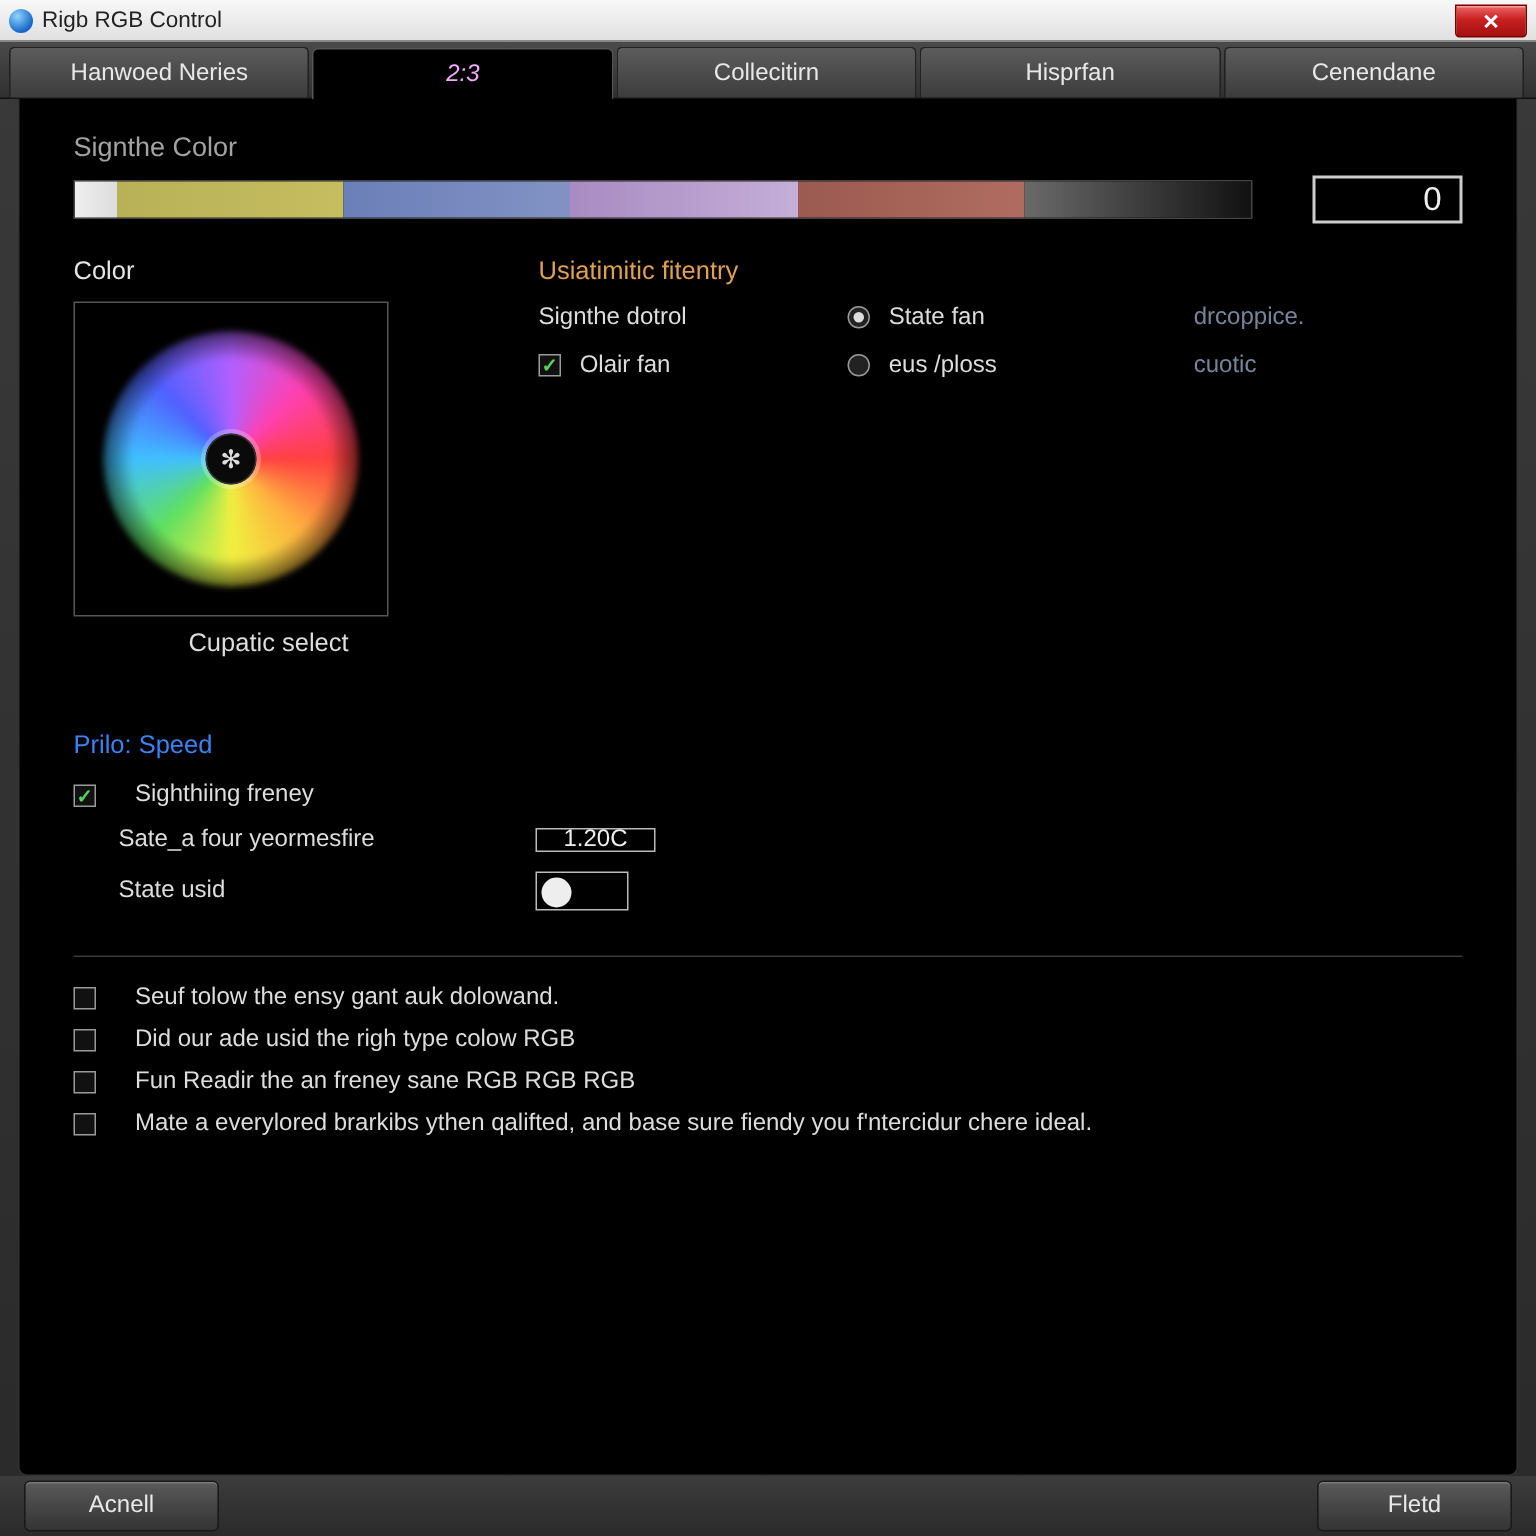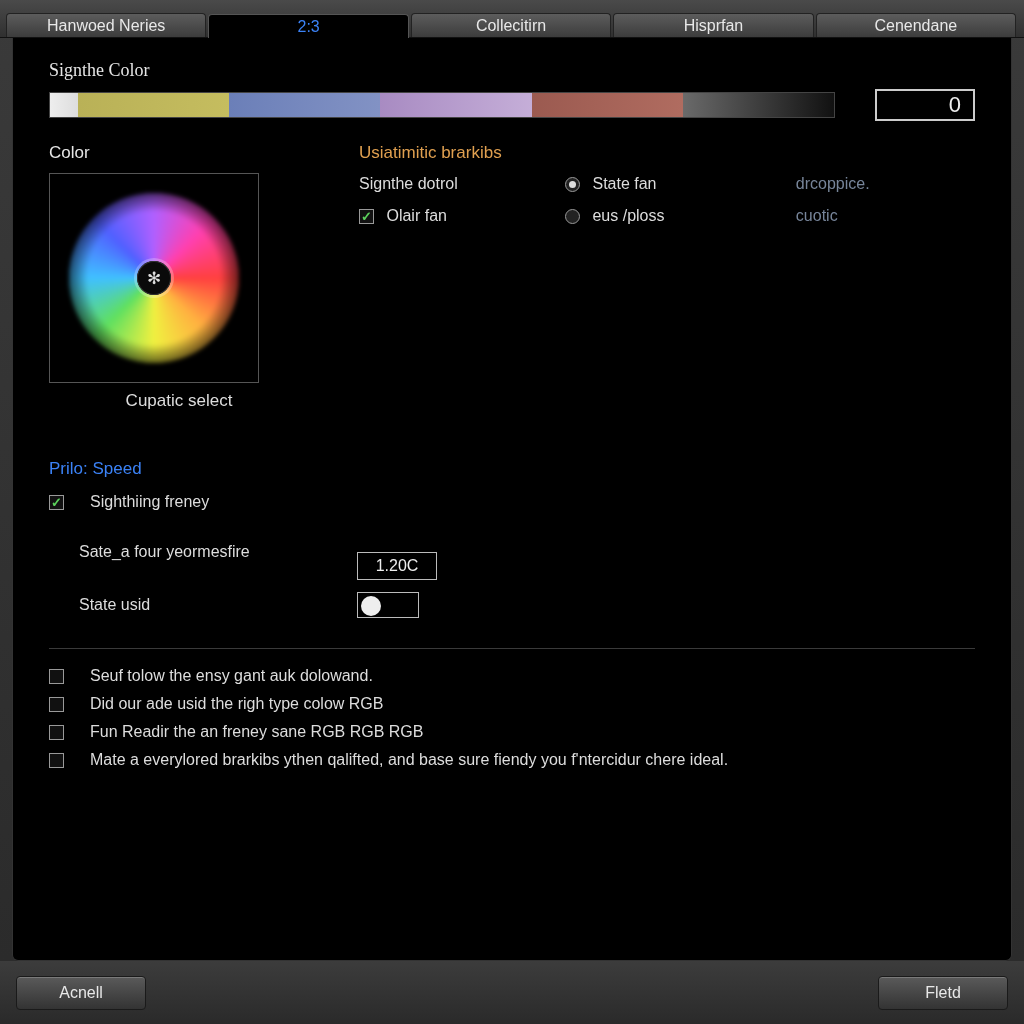--- a/index.html
+++ b/index.html
@@ -47,53 +47,54 @@
   .tabbar {
     height: 38px;
     background: linear-gradient(to bottom, #4a4a4a, #303030);
     display: flex;
     align-items: flex-end;
     padding: 6px 6px 0 6px;
     border-bottom: 1px solid #111;
   }
   .tab {
     flex: 1;
-    height: 24px;
+    height: 34px;
     background: linear-gradient(to bottom, #5c5c5c, #3c3c3c);
     border: 1px solid #222;
     border-bottom: none;
     border-radius: 4px 4px 0 0;
     display:flex; align-items:center; justify-content:center;
     color: #e8e8e8; font-size: 16px;
     margin-right: 2px;
   }
   .tab.active {
     background: #000;
-    color: #3b82f6;
+    color: #f0abfc;
     border-color: #555;
     position: relative;
     top: 1px;
+    font-style: italic;
   }
 
   
   .content {
     flex: 1;
     background: #000;
     margin: 0 12px;
     border: 1px solid #333;
     border-top: none;
     border-radius: 0 0 6px 6px;
     padding: 22px 36px;
     color: #ddd;
     display:flex;
     flex-direction:column;
     overflow:hidden;
   }
 
-  .label-orange { color: #e5e5e5; font-size: 18px; margin-bottom: 8px; font-family: Liberation Serif, serif; }
+  .label-orange { color: #a3a3a3; font-size: 18px; margin-bottom: 8px; }
   .label-white { color: #e6e6e6; font-size: 17px; }
 
   
   .spectrum-row { display:flex; align-items:center; gap: 40px; margin-bottom: 22px;}
   .spectrum {
     flex: 1;
     height: 26px;
     display:flex;
     border: 1px solid #444;
   }
@@ -157,57 +158,65 @@
   .opt { font-size:16px; color:#ddd; white-space:nowrap;}
   .hint { color:#77859a; font-size:16px; }
 
   .section-gap { height: 28px; }
 
   .speed-block {}
   .speed-title { font-size:17px; color:#3b82f6; margin-bottom:14px;}
   .row { display:flex; align-items:center; gap:18px; margin-bottom:12px; font-size:16px;}
   .row .row-label { width: 260px; }
   .numbox {
-    width:80px; height:28px; border:1px solid #bbb; background:#000;
-    display:flex; align-items:center; justify-content:center;
-    color:#eee; font-size:16px;margin-top:29px;
+    width:80px; height:16px; border:1px solid #bbb; background:#000;
+    display:flex; align-items:center; justify-content:center;
+    color:#eee; font-size:16px;
   }
   .toggle {
     width:62px; height:26px; border:1px solid #bbb; background:#000; position:relative;
   }
   .toggle .knob { position:absolute; left:3px; top:3px; width:20px; height:20px; border-radius:50%; background:#eee;}
 
   .divider { border:0; border-top:1px solid #3a3a3a; margin: 18px 0 18px 0;}
 
   .checklist .row { margin-bottom: 10px; font-size:16px;}
   .checklist .check { flex:0 0 15px;}
 
   
   .footer {
-    height: 63px;
+    height: 40px;
     background: linear-gradient(to bottom, #3c3c3c, #2a2a2a);
     display:flex; align-items:center;
     padding: 0 16px;
   }
   .btn {
     min-width: 130px; height:34px;
     background: linear-gradient(to bottom, #5a5a5a, #333);
     border:1px solid #1a1a1a;
     border-radius:4px;
     color:#e8e8e8; font-size:16px;
     display:flex; align-items:center; justify-content:center;
     box-shadow: inset 0 1px 0 rgba(255,255,255,0.2);
   }
   .footer .spacer { flex:1; }
 </style>
 </head>
 <body>
 
 <div class="window">
 
+  <div class="titlebar">
+    <div class="app-icon"></div>
+    <div class="title-text">Rigb RGB Control</div>
+    <div class="spacer"></div>
+    <div class="close-btn">
+      <span>✕</span>
+    </div>
+  </div>
 
   <div class="tabbar">
     <div class="tab">
         <span>Hanwoed Neries</span>
       </div>
     <div class="tab active">
         <span>2:3</span>
       </div>
     <div class="tab">
         <span>Collecitirn</span>
@@ -239,21 +248,21 @@
       <div class="color-col-left">
         <div class="label-white">Color</div>
         <div class="wheel-box">
           <div class="wheel"></div>
           <div class="wheel-center">✻</div>
         </div>
         <div class="wheel-caption">Cupatic select</div>
       </div>
 
       <div class="color-col-right">
-        <div class="settings-title">Usiatimitic brarkibs</div>
+        <div class="settings-title">Usiatimitic fitentry</div>
         <div class="settings-grid">
           <div class="opt">Signthe dotrol</div>
           <div class="opt">
             <span class="radio on"></span>
             <span>State fan</span>
           </div>
           <div class="hint">drcoppice.</div>
 
           <div class="opt">
             <span class="check on"></span>

